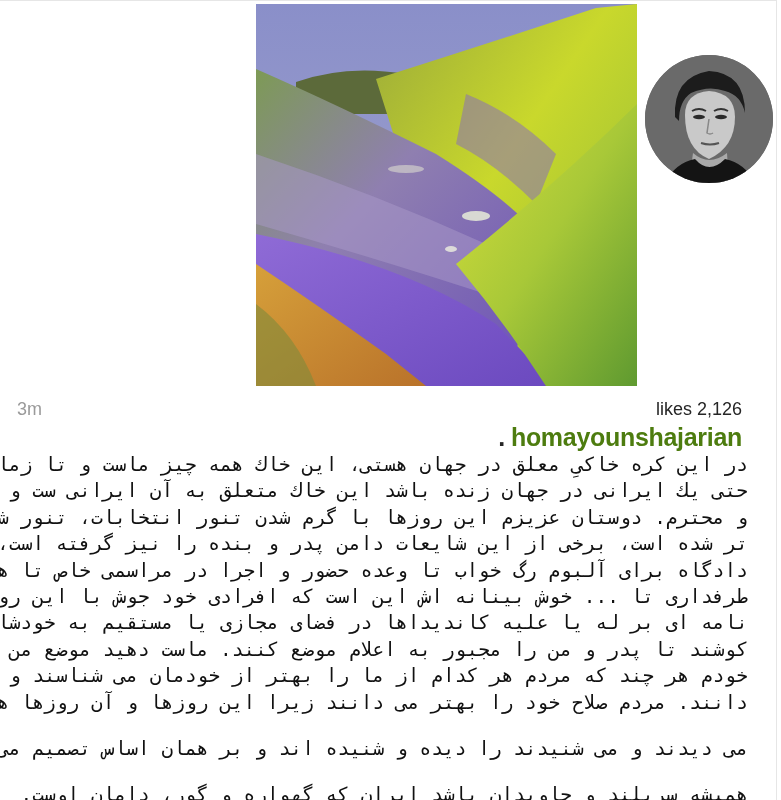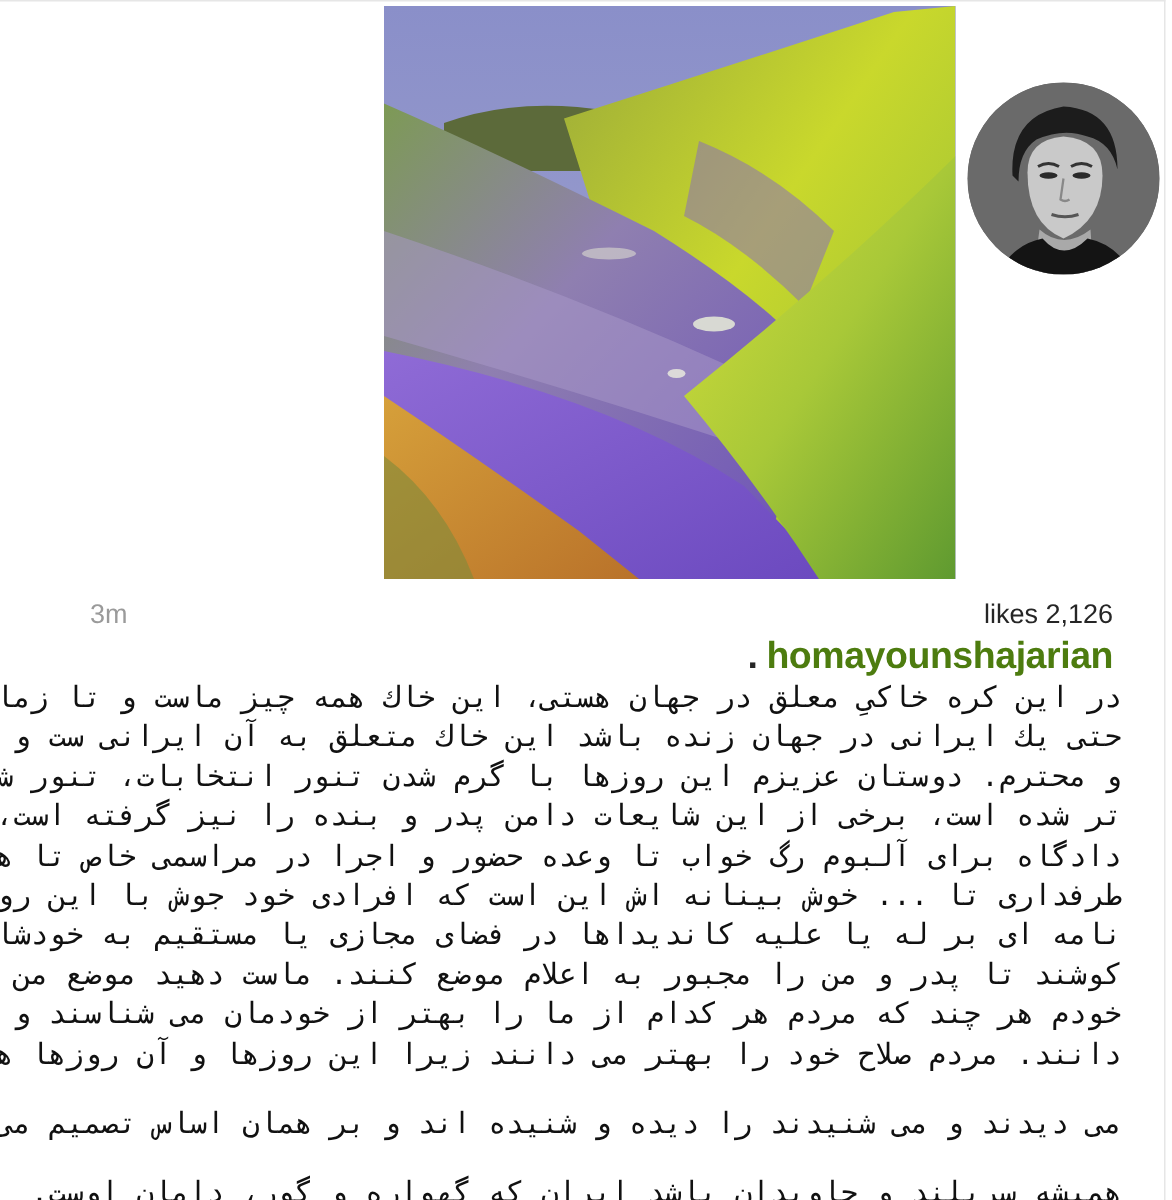--- a/index.html
+++ b/index.html
@@ -51,21 +51,20 @@
     .avatar svg { display: block; width: 100%; height: 100%; }
 
     
     .timestamp {
       position: absolute;
       left: 17px;
       top: 398px;
       font-family: "Liberation Sans", sans-serif;
       font-size: 18px;
       color: #9a9a9a;
-      margin-left: 43px;
     }
     .likes {
       position: absolute;
       right: 34px;
       top: 398px;
       font-family: "Liberation Sans", sans-serif;
       font-size: 18px;
       font-weight: normal;
       color: #262626;
       direction: ltr;

